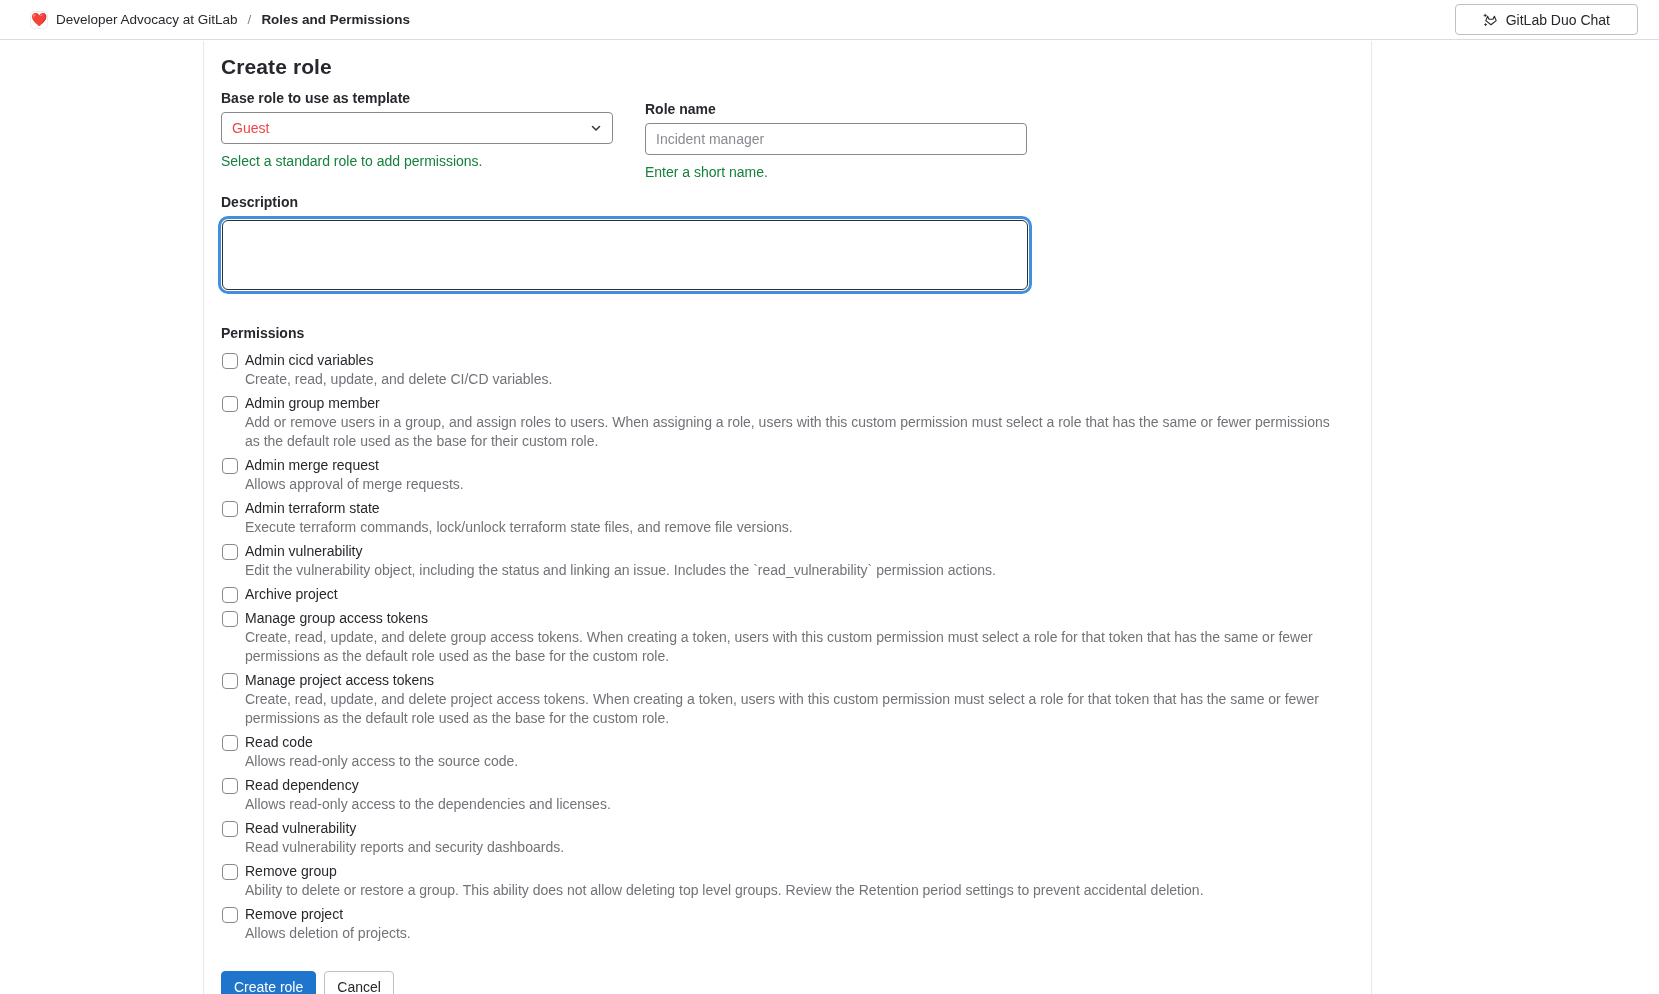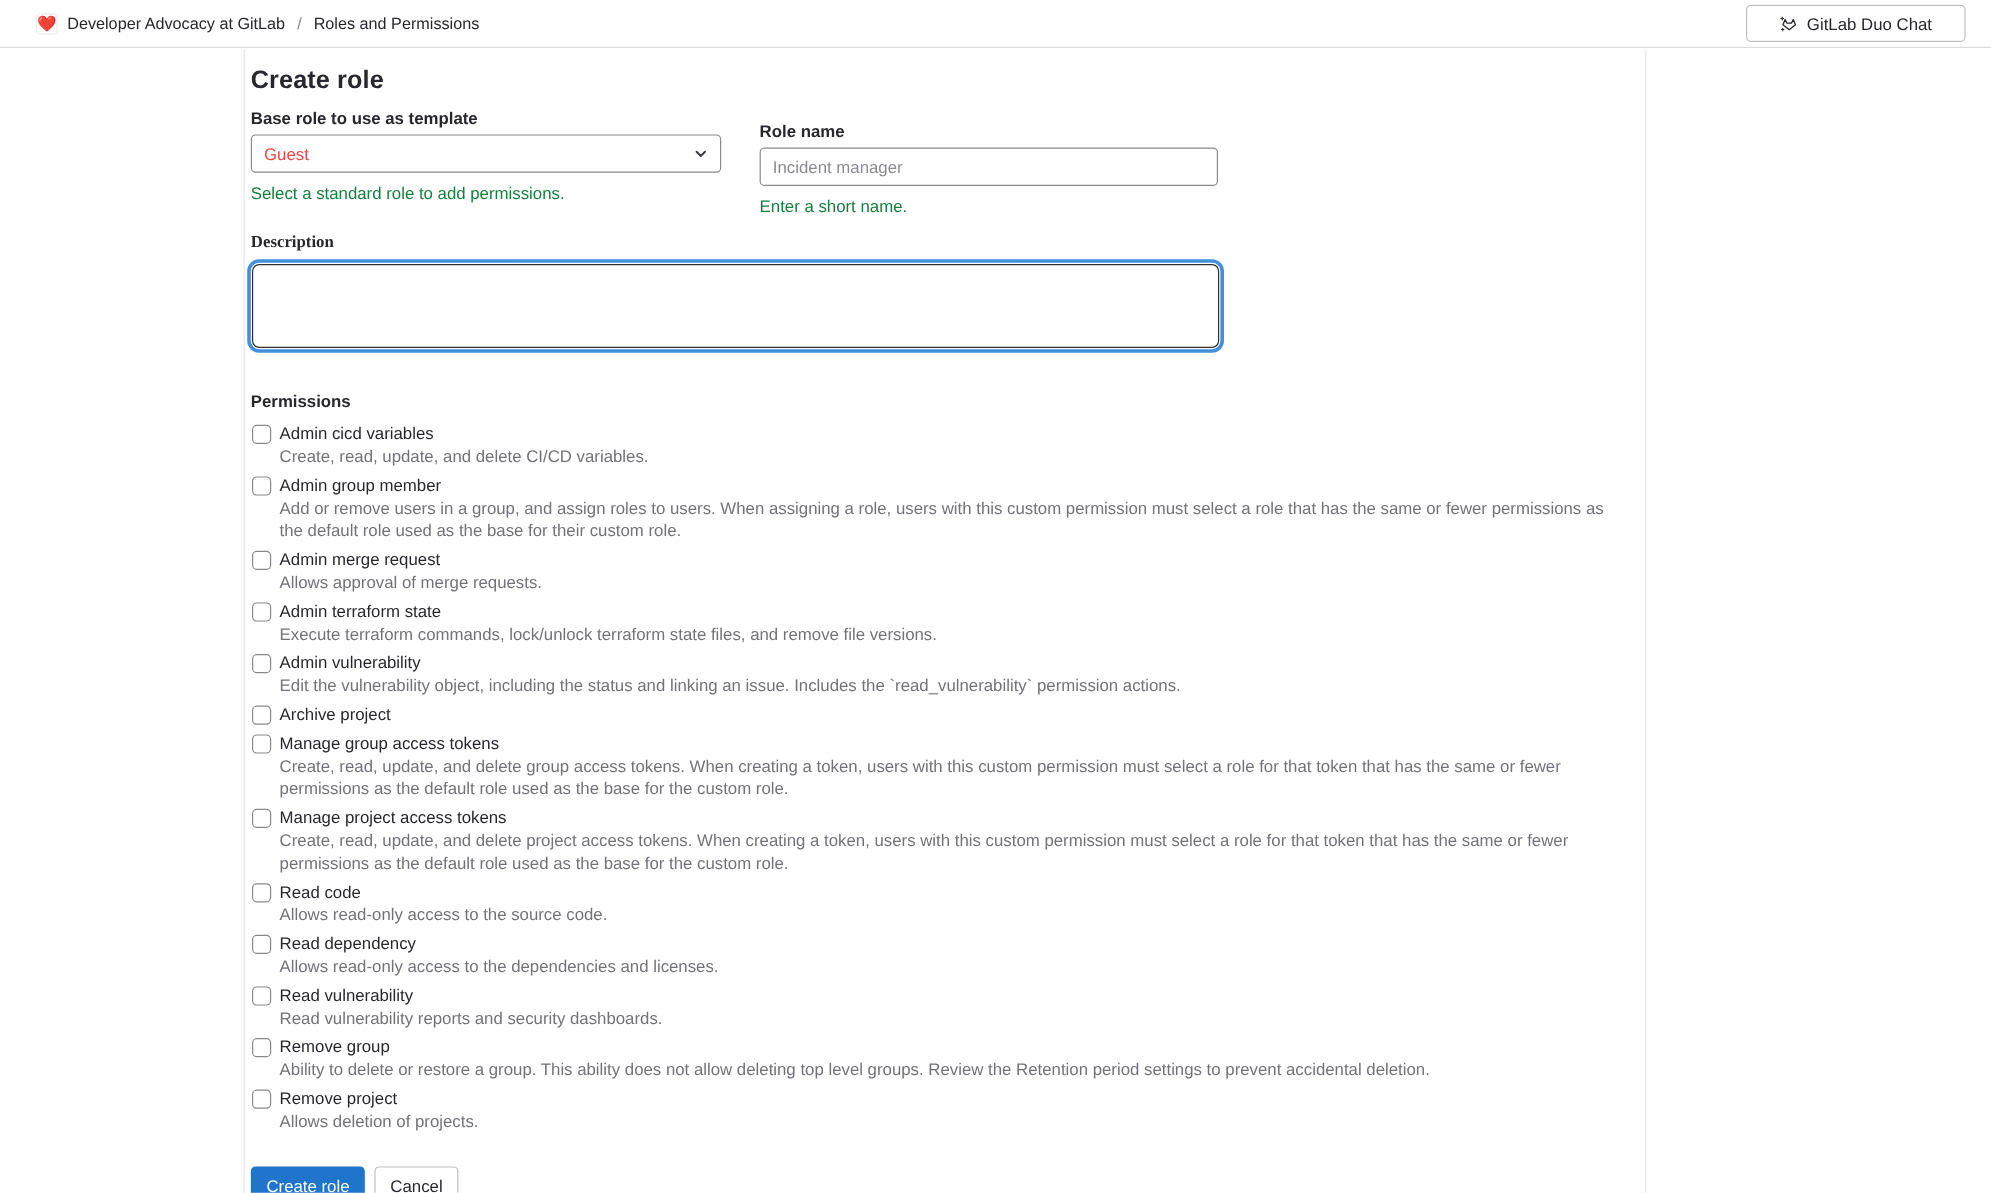--- a/index.html
+++ b/index.html
@@ -8,48 +8,48 @@
 
   
   .topbar { position:relative; height:40px; border-bottom:1px solid #dcdcde;
     display:flex; align-items:center; background:#fff; }
   .breadcrumb { display:flex; align-items:center; gap:8px; padding-left:30px;
     font-size:13.5px; }
   .avatar { width:18px; height:18px; border-radius:4px; border:1px solid #ececef;
     display:flex; align-items:center; justify-content:center;
     font-size:13px; line-height:1; background:#fff; }
   .crumb-sep { color:#89888d; padding:0 2px; }
-  .crumb-current { font-weight:400; }
+  .crumb-current { font-weight:700; }
   .duo-btn { position:absolute; right:21px; top:4px; height:31px;
     display:flex; align-items:center; gap:7px; padding:0 27px;
     border:1px solid #bfbfc3; border-radius:4px; background:#fff;
     font-size:14px; color:#28272d; cursor:pointer; }
 
   
   .container { position:absolute; top:41px; bottom:0; left:203px; width:1169px;
     border-left:1px solid #e7e6ea; border-right:1px solid #e7e6ea;
-    background:#fff; padding:13px 24px 0 5px; overflow:hidden; }
+    background:#fff; padding:13px 24px 0 17px; overflow:hidden; }
 
   .page-title { font-size:21px; font-weight:700; line-height:26px;
     margin-bottom:5px; letter-spacing:.1px; }
 
   .form-row { display:flex; gap:32px; }
   .col-base { width:392px; }
   .col-name { width:382px;margin-top:11px; }
   .field-label { font-size:14px; font-weight:700; line-height:17px;
     margin-top:5px; margin-bottom:5px; }
   .control { height:32px; width:100%; border:1px solid #89888d; border-radius:4px;
     background:#fff; font-size:14px; color:#ef4444; padding:0 10px;
     display:flex; align-items:center; font-family:inherit; }
   .select-box { justify-content:space-between; cursor:pointer; }
   .chev { width:12px; height:12px; }
   input.control::placeholder { color:#8a8a91; opacity:1; }
   .help-text { font-size:14px; color:#15803d; margin-top:8px; line-height:18px; }
 
-  .desc-label { margin-top:13px;font-family:Liberation Serif, serif; }
+  .desc-label { margin-top:13px; }
   .descbox { width:806px; height:70px; margin-top:4px; margin-left:1px;
     border:1px solid #2f2f33; border-radius:6px; resize:none;
     font-family:inherit; font-size:14px; padding:6px 10px; color:#28272d;
     outline:none; box-shadow:0 0 0 1px #ffffff, 0 0 0 4px #428fdc; }
 
   .perm-label { margin-top:31px; margin-bottom:9px; }
   .perm-row { position:relative; padding-left:24px; margin-bottom:5px; }
   .perm-check { position:absolute; left:1px; top:2px; width:16px; height:16px;
     appearance:none; -webkit-appearance:none; border:1px solid #89888d;
     border-radius:4px; background:#fff; cursor:pointer; }

